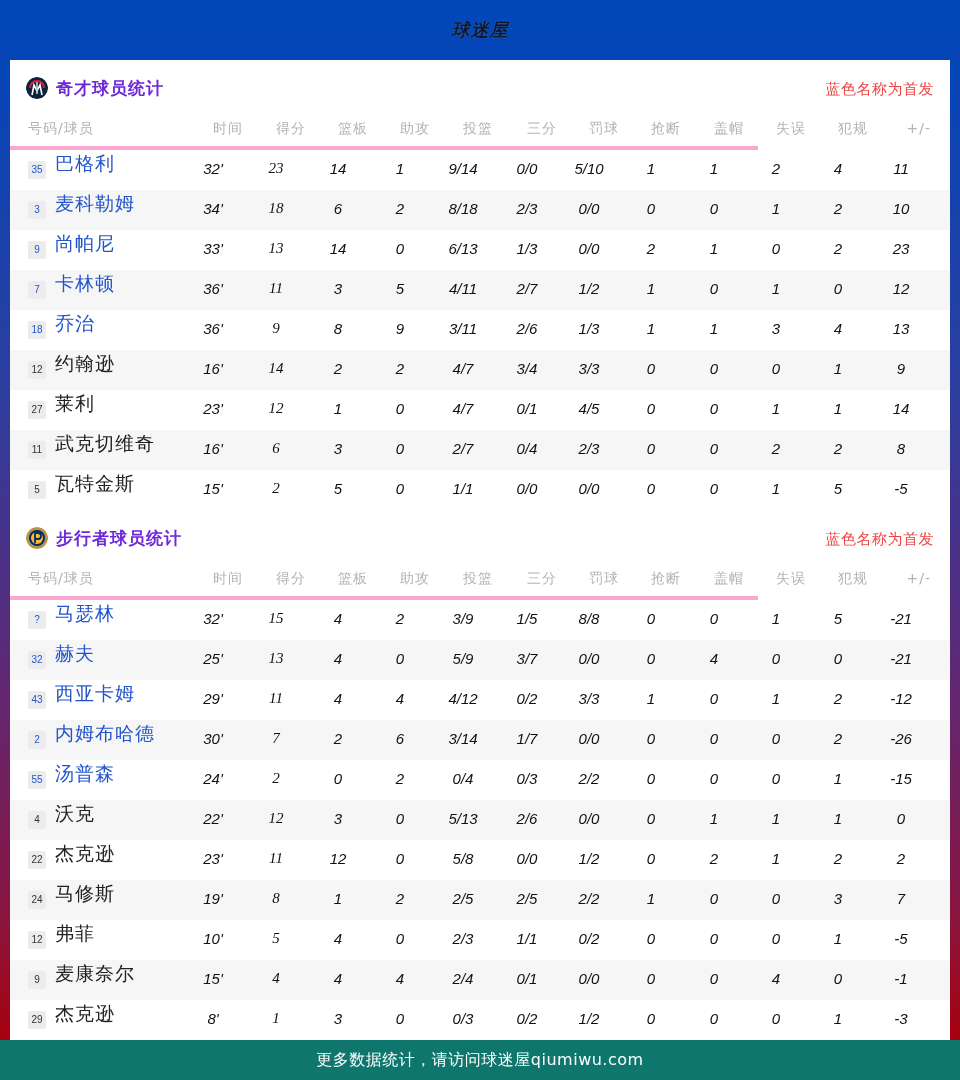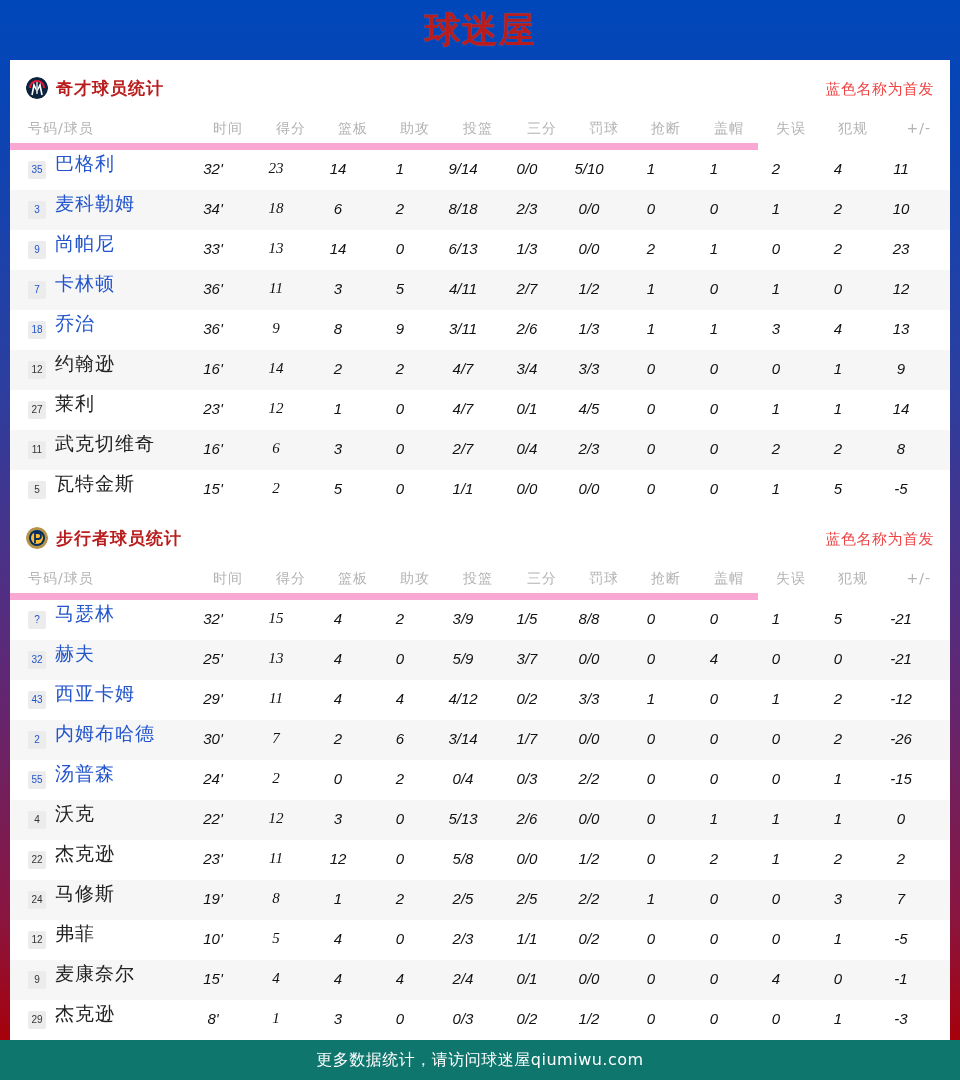--- a/index.html
+++ b/index.html
@@ -7,49 +7,49 @@
   body {
     font-family: "DejaVu Sans", "Liberation Sans", sans-serif;
     background: linear-gradient(180deg, #0047ba 0%, #0a44b4 10%, #2b3fa0 35%, #5a2a7a 60%, #8a1540 85%, #a80008 97%, #a80008 100%);
     position: relative;
   }
   .topbar {
     position: absolute; left: 0; top: 0; width: 960px; height: 60px;
     display: flex; align-items: center; justify-content: center;
   }
   .brand {
-    color: #b91c1c; font-size: 36px; font-weight: bold; 
+    color: #0f172a; font-size: 18px; font-weight: bold; font-style: italic;
     letter-spacing: 1px;
     text-shadow: 0 0 1px rgba(255,255,255,0.3);
   }
   .card {
     position: absolute; left: 10px; top: 60px; width: 940px; height: 980px;
     background: #ffffff;
   }
   .section { position: absolute; left: 0; width: 940px; }
   .sec-wiz { top: 0; }
   .sec-pac { top: 450px; }
   .sec-title {
     position: absolute; left: 16px; top: 16px; height: 24px;
     display: flex; align-items: center;
   }
   .team-logo {
     width: 22px; height: 22px; border-radius: 50%; margin-right: 8px;
     display: inline-flex; align-items: center; justify-content: center;
     overflow: hidden;
   }
-  .sec-title-text { font-size: 17px; color: #b91c1c; font-weight: bold; letter-spacing: 1px; }
+  .sec-title-text { font-size: 17px; color: #6d28d9; font-weight: bold; letter-spacing: 1px; }
   .starter-note {
     position: absolute; right: 16px; top: 20px; font-size: 15px; color: #ef4444;
     letter-spacing: 0.5px;
     font-family: Liberation Mono, monospace;
   }
   .thead {
     position: absolute; left: 0; top: 56px; width: 748px; height: 34px;
-    border-bottom: 7px solid #f9a8d4;
+    border-bottom: 4px solid #f9a8d4;
   }
   .th {
     position: absolute; top: 4px; font-size: 14px; color: #b3b3b3;
     text-align: right; width: 60px; letter-spacing: 1px;
   }
   .th.player { left: 18px; text-align: left; width: 120px; }
   .rows { position: absolute; left: 0; top: 90px; width: 940px; }
   .row { position: relative; height: 40px; width: 940px; }
   .row.alt { background: #f6f6f6; }
   .jersey {

